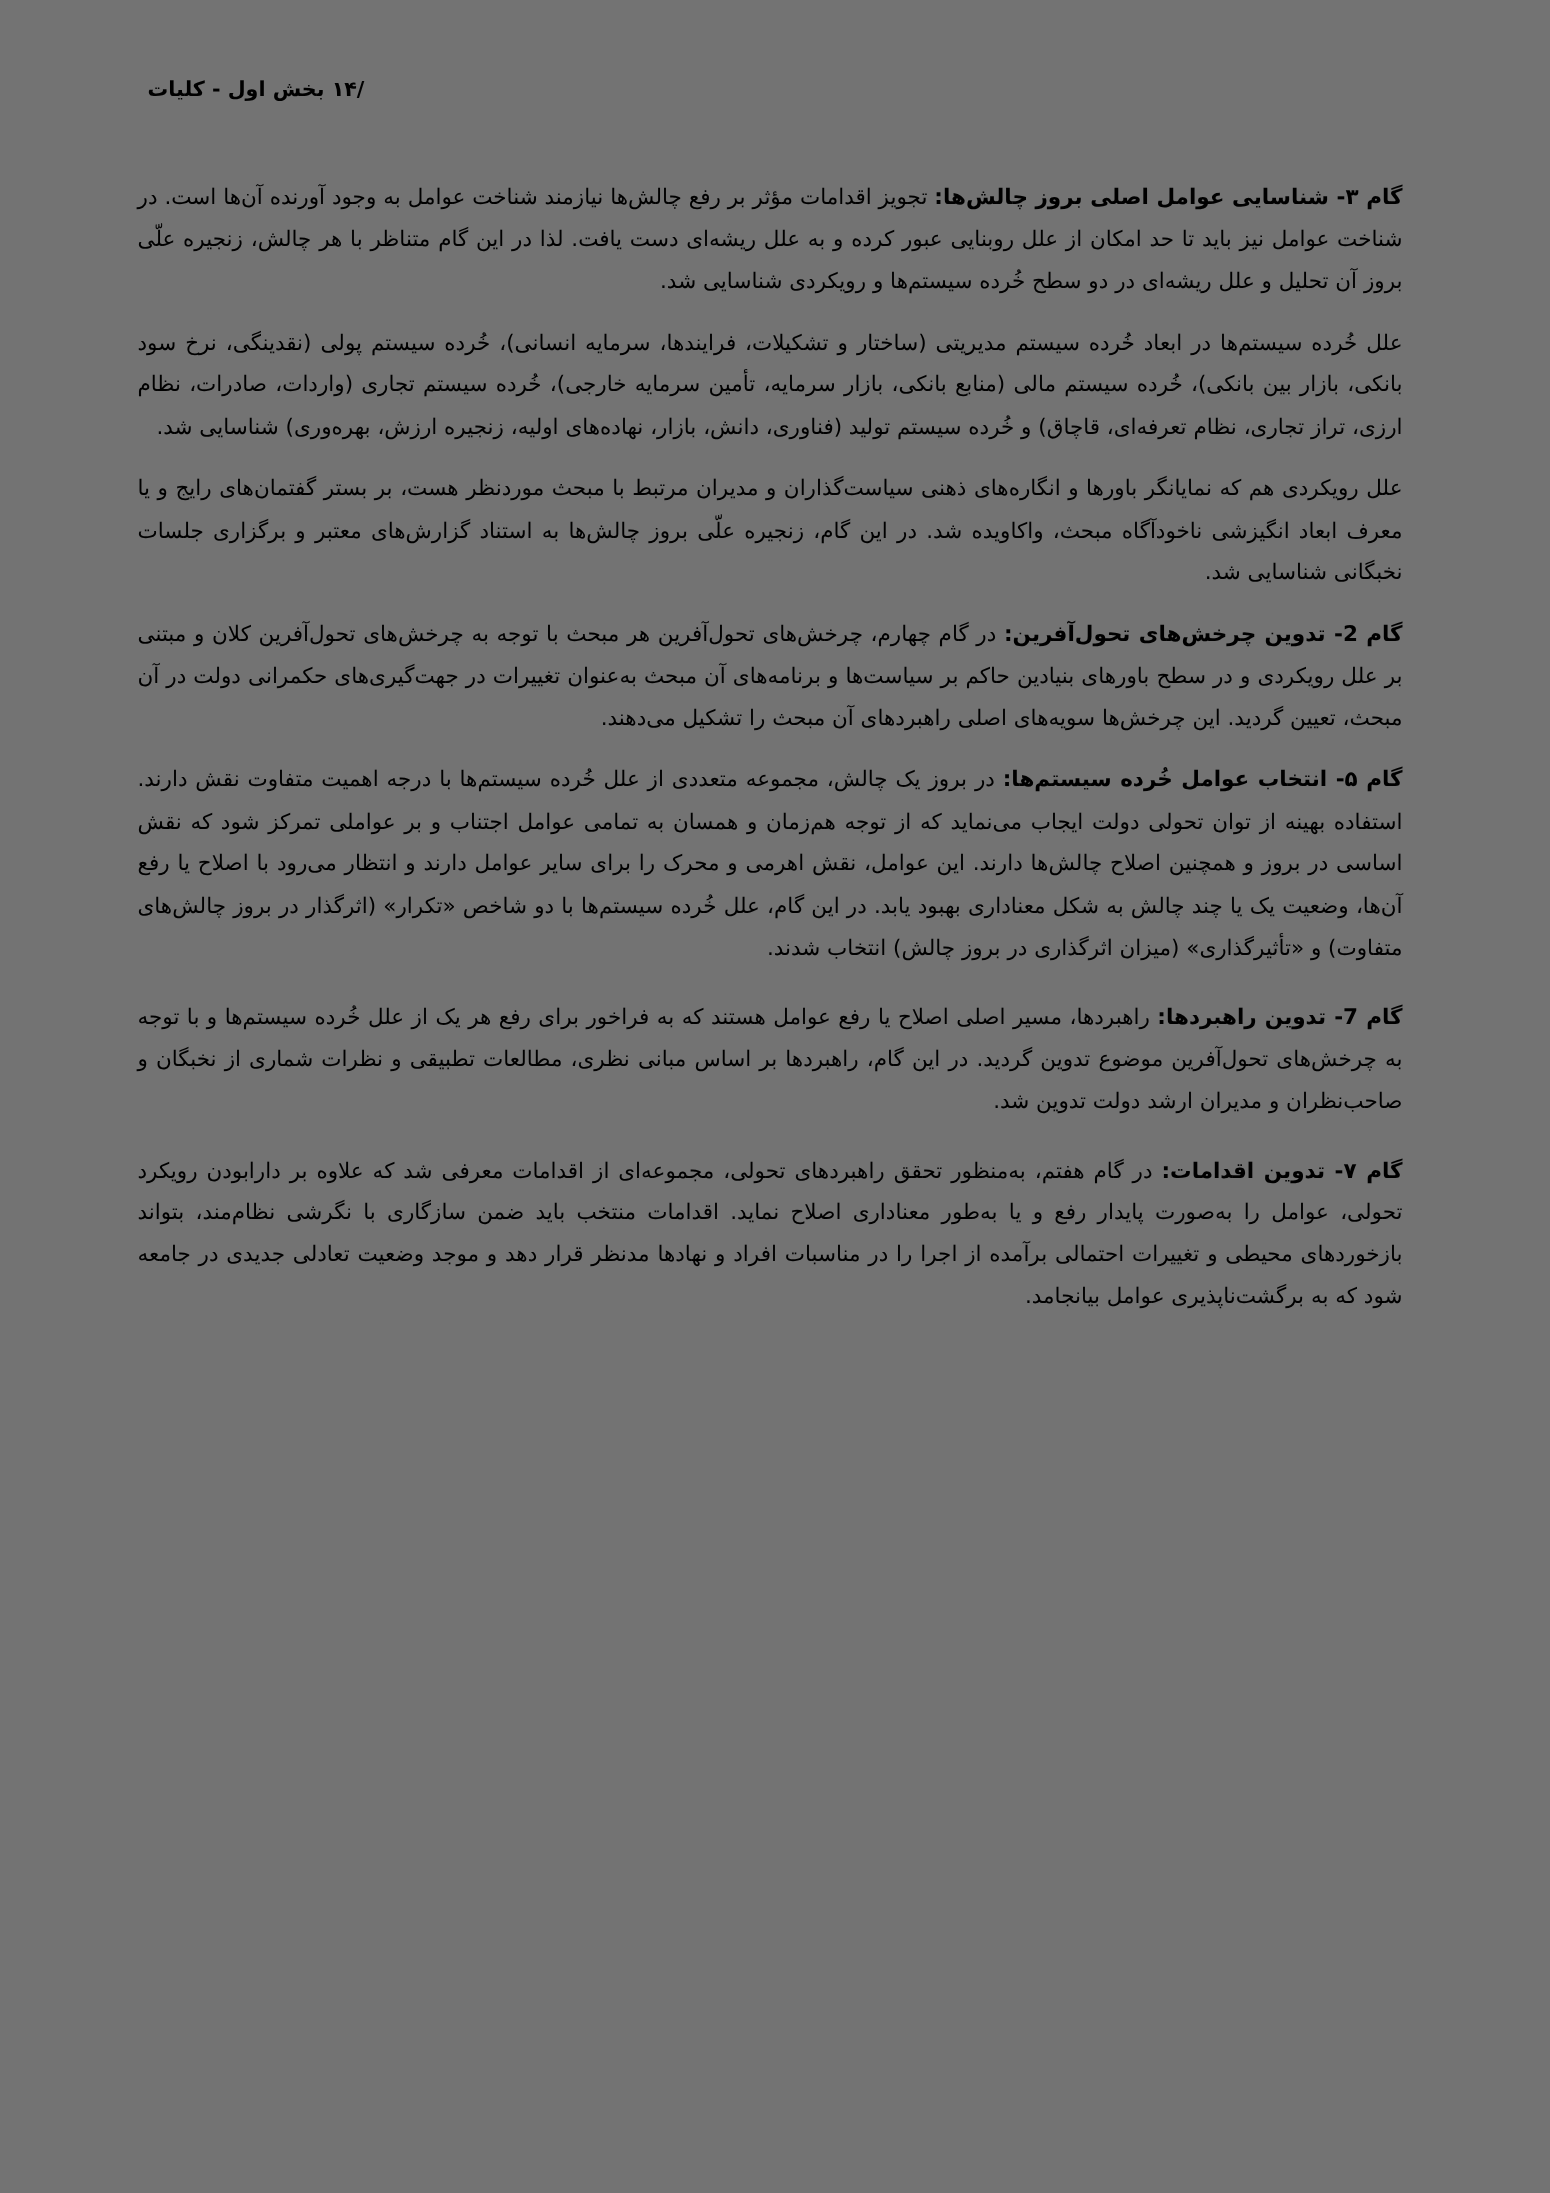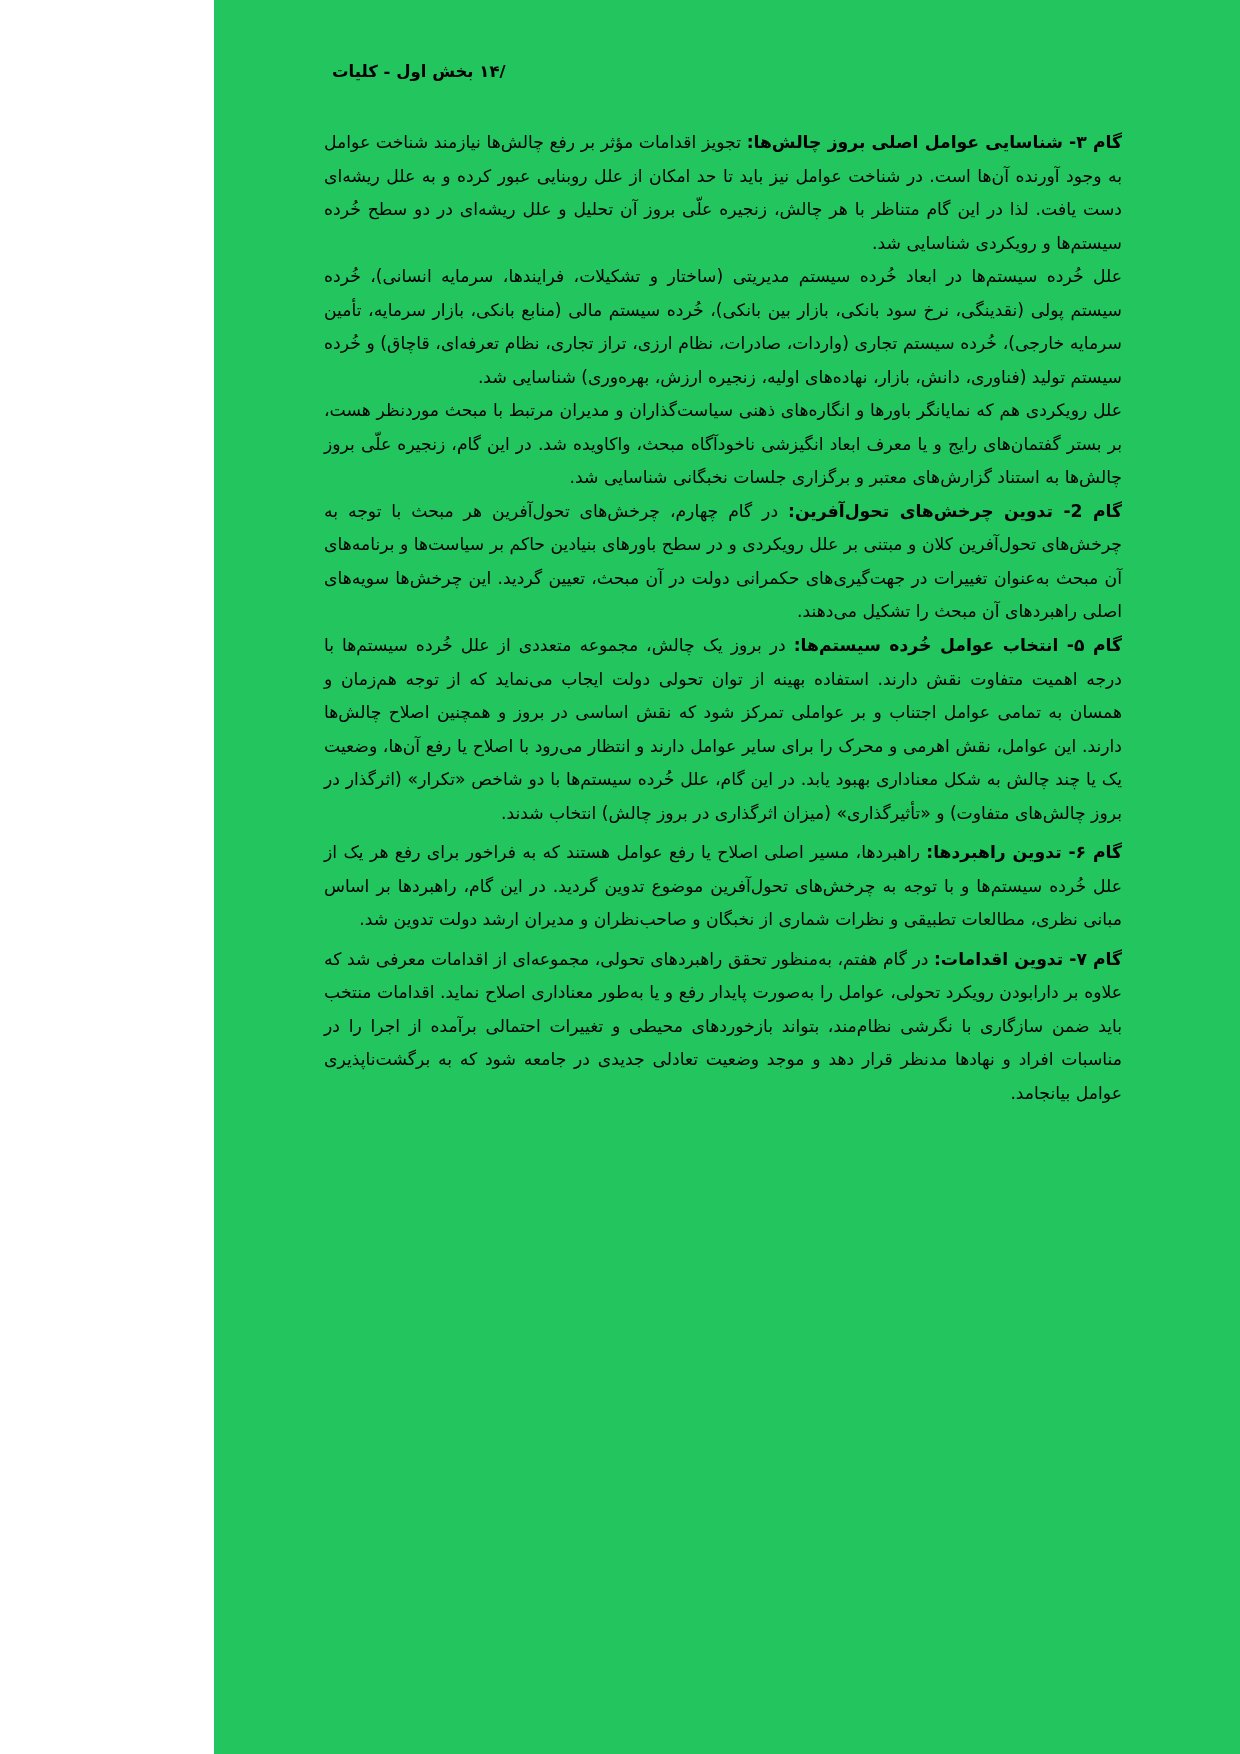--- a/index.html
+++ b/index.html
@@ -9,25 +9,25 @@
   }
   body {
     width: 1240px;
     height: 1754px;
     font-family: "DejaVu Sans", "Liberation Sans", sans-serif;
     color: #000000;
     direction: rtl;
   }
   .page {
     position: relative;
-    width: 1026px;
+    width: 1240px;
     height: 1754px;
     box-sizing: border-box;
     padding: 0;
-    background: #22c55e;
+    background: #737373;
   }
   .header {
     position: absolute;
     top: 62px;
     left: 0;
     right: 0;
     text-align: left;
     padding-left: 118px;
     font-size: 16.5px;
     font-weight: bold;
@@ -37,21 +37,21 @@
     position: absolute;
     top: 126px;
     right: 118px;
     left: 110px;
     font-size: 17.2px;
     line-height: 1.95;
     text-align: justify;
     text-justify: inter-word;
   }
   p {
-    margin: 0 0 0 0;
+    margin: 16px 0 0 0;
     text-align: justify;
   }
   p.para {
     text-indent: 0;
   }
   .lead {
     font-weight: bold;
   }
   .spacer-sm { height: 6px; }
 </style>
@@ -69,20 +69,20 @@
     <p class="para"><span>علل خُرده سیستم‌ها در ابعاد خُرده سیستم مدیریتی (ساختار و تشکیلات، فرایندها، سرمایه انسانی)، خُرده سیستم پولی (نقدینگی، نرخ سود بانکی، بازار بین بانکی)، خُرده سیستم مالی (منابع بانکی، بازار سرمایه، تأمین سرمایه خارجی)، خُرده سیستم تجاری (واردات، صادرات، نظام ارزی، تراز تجاری، نظام تعرفه‌ای، قاچاق) و خُرده سیستم تولید (فناوری، دانش، بازار، نهاده‌های اولیه، زنجیره ارزش، بهره‌وری) شناسایی شد.</span></p>
 
     <p class="para"><span>علل رویکردی هم که نمایانگر باورها و انگاره‌های ذهنی سیاست‌گذاران و مدیران مرتبط با مبحث موردنظر هست، بر بستر گفتمان‌های رایج و یا معرف ابعاد انگیزشی ناخودآگاه مبحث، واکاویده شد. در این گام، زنجیره علّی بروز چالش‌ها به استناد گزارش‌های معتبر و برگزاری جلسات نخبگانی شناسایی شد.</span></p>
 
     <p class="para"><span class="lead">گام 2- تدوین چرخش‌های تحول‌آفرین:</span><span> در گام چهارم، چرخش‌های تحول‌آفرین هر مبحث با توجه به چرخش‌های تحول‌آفرین کلان و مبتنی بر علل رویکردی و در سطح باورهای بنیادین حاکم بر سیاست‌ها و برنامه‌های آن مبحث به‌عنوان تغییرات در جهت‌گیری‌های حکمرانی دولت در آن مبحث، تعیین گردید. این چرخش‌ها سویه‌های اصلی راهبردهای آن مبحث را تشکیل می‌دهند.</span></p>
 
     <p class="para"><span class="lead">گام ۵- انتخاب عوامل خُرده سیستم‌ها:</span><span> در بروز یک چالش، مجموعه متعددی از علل خُرده سیستم‌ها با درجه اهمیت متفاوت نقش دارند. استفاده بهینه از توان تحولی دولت ایجاب می‌نماید که از توجه هم‌زمان و همسان به تمامی عوامل اجتناب و بر عواملی تمرکز شود که نقش اساسی در بروز و همچنین اصلاح چالش‌ها دارند. این عوامل، نقش اهرمی و محرک را برای سایر عوامل دارند و انتظار می‌رود با اصلاح یا رفع آن‌ها، وضعیت یک یا چند چالش به شکل معناداری بهبود یابد. در این گام، علل خُرده سیستم‌ها با دو شاخص «تکرار» (اثرگذار در بروز چالش‌های متفاوت) و «تأثیرگذاری» (میزان اثرگذاری در بروز چالش) انتخاب شدند.</span></p>
 
     <div class="spacer-sm"></div>
 
-    <p class="para"><span class="lead">گام ۶- تدوین راهبردها:</span><span> راهبردها، مسیر اصلی اصلاح یا رفع عوامل هستند که به فراخور برای رفع هر یک از علل خُرده سیستم‌ها و با توجه به چرخش‌های تحول‌آفرین موضوع تدوین گردید. در این گام، راهبردها بر اساس مبانی نظری، مطالعات تطبیقی و نظرات شماری از نخبگان و صاحب‌نظران و مدیران ارشد دولت تدوین شد.</span></p>
+    <p class="para"><span class="lead">گام 7- تدوین راهبردها:</span><span> راهبردها، مسیر اصلی اصلاح یا رفع عوامل هستند که به فراخور برای رفع هر یک از علل خُرده سیستم‌ها و با توجه به چرخش‌های تحول‌آفرین موضوع تدوین گردید. در این گام، راهبردها بر اساس مبانی نظری، مطالعات تطبیقی و نظرات شماری از نخبگان و صاحب‌نظران و مدیران ارشد دولت تدوین شد.</span></p>
 
     <div class="spacer-sm"></div>
 
     <p class="para"><span class="lead">گام ۷- تدوین اقدامات:</span><span> در گام هفتم، به‌منظور تحقق راهبردهای تحولی، مجموعه‌ای از اقدامات معرفی شد که علاوه بر دارابودن رویکرد تحولی، عوامل را به‌صورت پایدار رفع و یا به‌طور معناداری اصلاح نماید. اقدامات منتخب باید ضمن سازگاری با نگرشی نظام‌مند، بتواند بازخوردهای محیطی و تغییرات احتمالی برآمده از اجرا را در مناسبات افراد و نهادها مدنظر قرار دهد و موجد وضعیت تعادلی جدیدی در جامعه شود که به برگشت‌ناپذیری عوامل بیانجامد.</span></p>
 
   </div>
 </div>
 
 </body></html>

